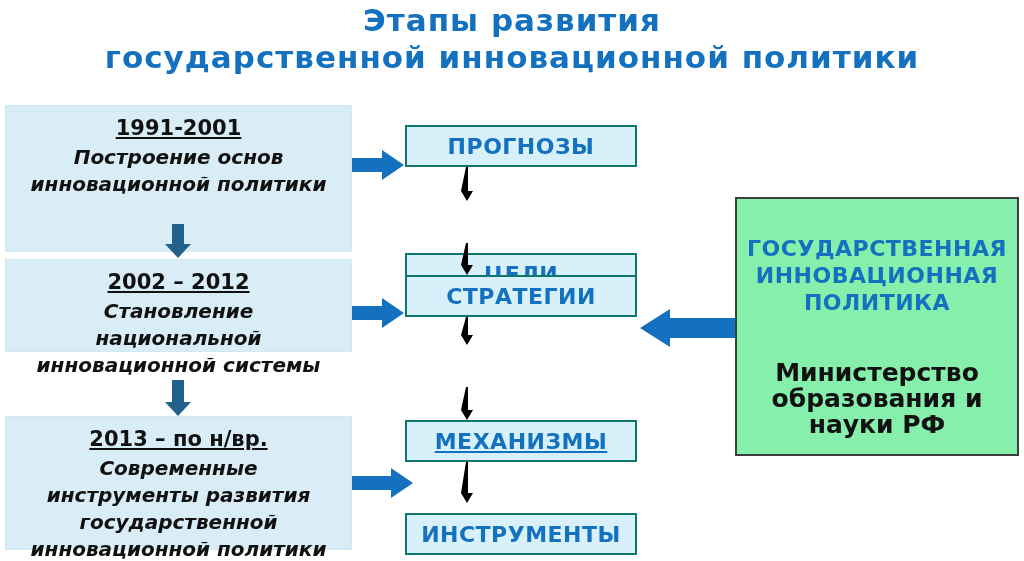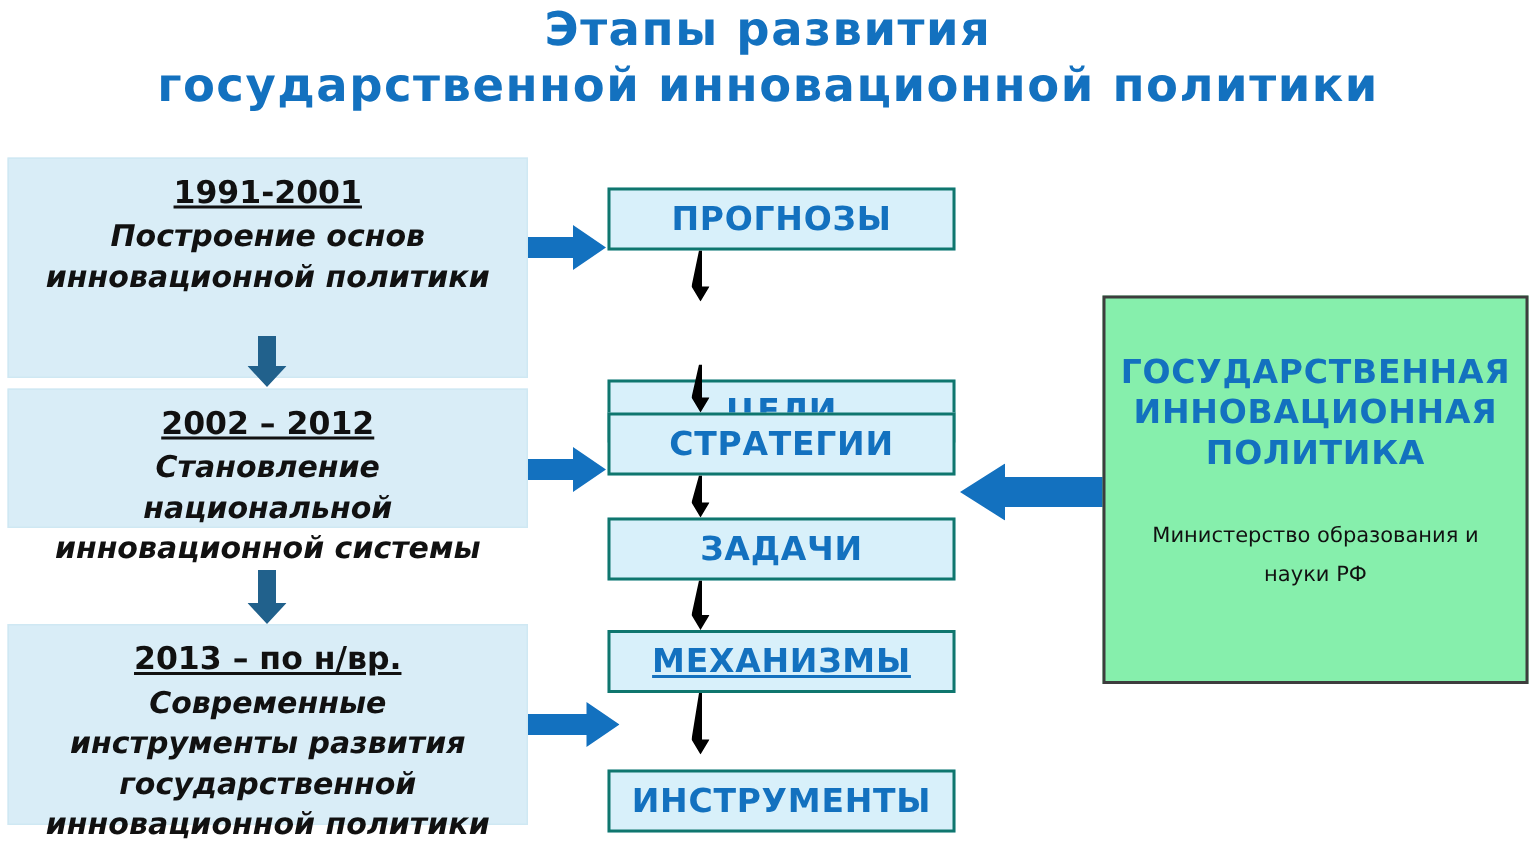--- a/index.html
+++ b/index.html
@@ -39,22 +39,22 @@
   .arrow{position:absolute;}
   
   .policy-box{
     position:absolute;left:735px;top:197px;width:284px;height:259px;box-sizing:border-box;
     background:#86efac;border:2px solid #3d3d3d;text-align:center;
   }
   .policy-title{
     margin-top:36px;color:#1371bf;font-weight:bold;font-size:22px;line-height:27px;letter-spacing:.5px;
   }
   .policy-subtitle{
-    margin:28px auto 0 auto;max-width:265px;color:#111111;
-    font-weight:normal;font-size:14px;line-height:26px;
+    margin:44px auto 0 auto;max-width:265px;color:#111111;
+    font-weight:bold;font-size:25px;line-height:26px;
   }
 </style>
 </head>
 <body>
 
 <div class="canvas">
 
   <div class="slide-title">
     <div>Этапы развития</div>
     <div>государственной инновационной политики</div>
@@ -92,23 +92,20 @@
 
   <div class="flow-box flow-1">
     <span>ПРОГНОЗЫ</span>
   </div>
   <div class="flow-box flow-2">
     <span>ЦЕЛИ</span>
   </div>
   <div class="flow-box flow-3">
     <span>СТРАТЕГИИ</span>
   </div>
-  <div class="flow-box flow-4">
-    <span>ЗАДАЧИ</span>
-  </div>
   <div class="flow-box flow-5">
     <span>МЕХАНИЗМЫ</span>
   </div>
   <div class="flow-box flow-6">
     <span>ИНСТРУМЕНТЫ</span>
   </div>
 
   <svg class="arrow" style="left:461px;top:167px" width="12" height="34">
     <path d="M5,0 h2 v24 h-7 z M0,24 h12 l-6,10 z" fill="#000"></path>
   </svg>

